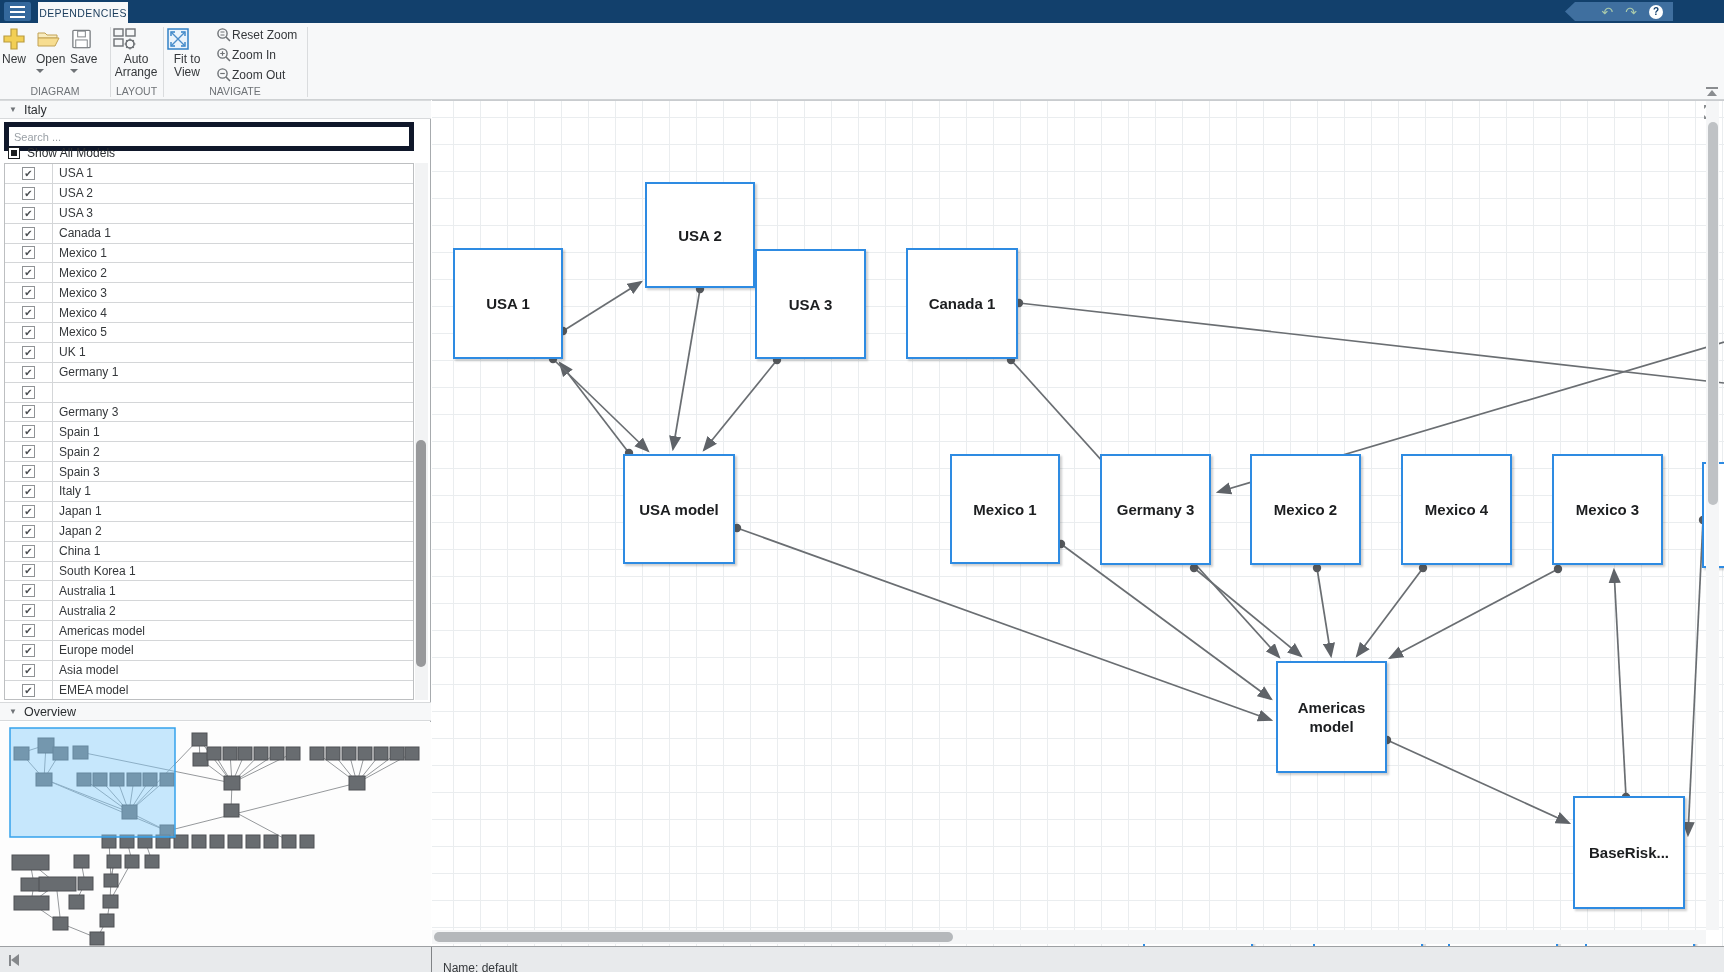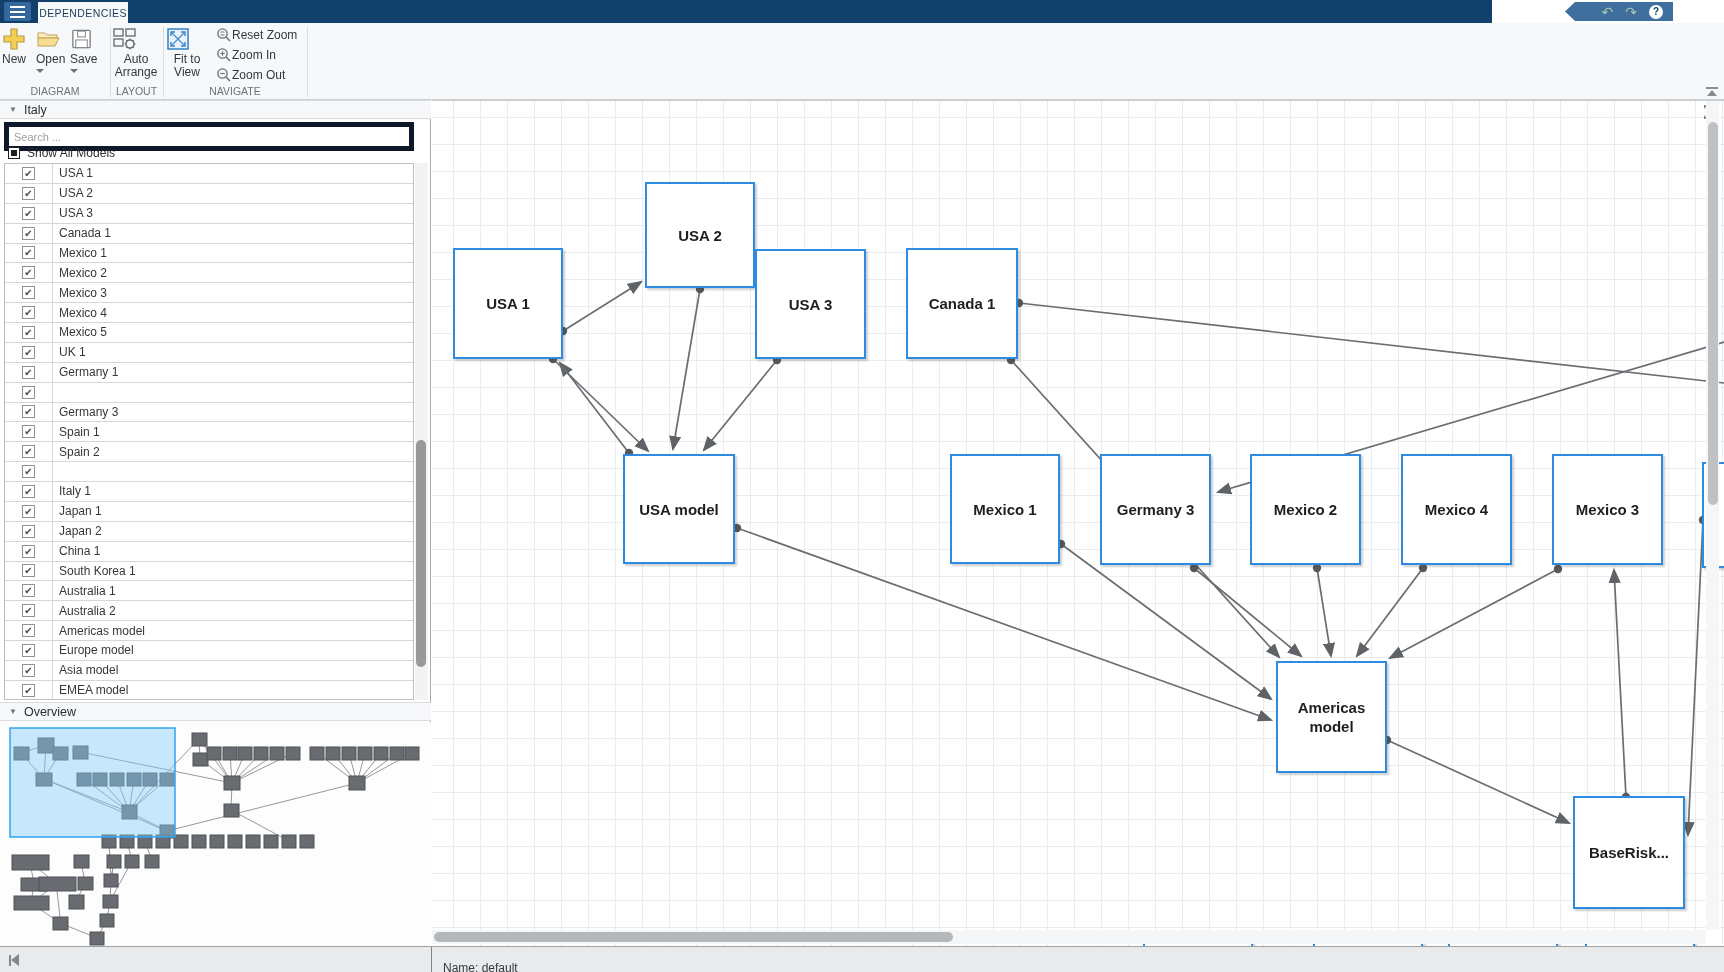--- a/index.html
+++ b/index.html
@@ -1,19 +1,19 @@
 <!DOCTYPE html>
 <html><head>
 <meta charset="utf-8">
 <style>
   html,body{margin:0;padding:0;width:1724px;height:972px;overflow:hidden;
     font-family:"Liberation Sans", sans-serif;background:#fff;}
   *{box-sizing:border-box;}
   
-  #titlebar{position:absolute;left:0;top:0;width:1492px;height:23px;background:#12406c;}
+  #titlebar{position:absolute;left:0;top:0;width:1724px;height:23px;background:#12406c;}
   #hamburger{position:absolute;left:4px;top:2px;width:27px;height:19px;background:#34689c;border-radius:2px;
     display:flex;flex-direction:column;justify-content:center;align-items:center;gap:3px;cursor:pointer;}
   #hamburger i{display:block;width:15px;height:2px;background:#fff;}
   #dep-tab{position:absolute;left:38px;top:2px;width:90px;height:21px;background:#f7f8f9;
     color:#1a3c5c;font-size:10.5px;letter-spacing:.4px;display:flex;align-items:center;justify-content:center;}
   #quickbar{position:absolute;left:1565px;top:2px;width:108px;height:19px;background:#3f6f9f;
     clip-path:polygon(10px 0,108px 0,108px 19px,10px 19px,0 9.5px);
     display:flex;align-items:center;justify-content:flex-end;gap:12px;padding-right:10px;}
   .qb-arrow{color:#a9c9ab;font-size:14px;line-height:14px;cursor:pointer;}
   #help-btn{width:14px;height:14px;border-radius:50%;background:#fff;color:#12406c;font-size:10px;font-weight:bold;
@@ -270,20 +270,21 @@
       <div class="model-row">
         <div class="cb-cell">
           <span class="cb">✔</span>
         </div>
         <div class="name-cell">Spain 2</div>
       </div>
       <div class="model-row">
         <div class="cb-cell">
           <span class="cb">✔</span>
         </div>
+        <div class="name-cell">Spain 3</div>
       </div>
       <div class="model-row">
         <div class="cb-cell">
           <span class="cb">✔</span>
         </div>
         <div class="name-cell">Italy 1</div>
       </div>
       <div class="model-row">
         <div class="cb-cell">
           <span class="cb">✔</span>

